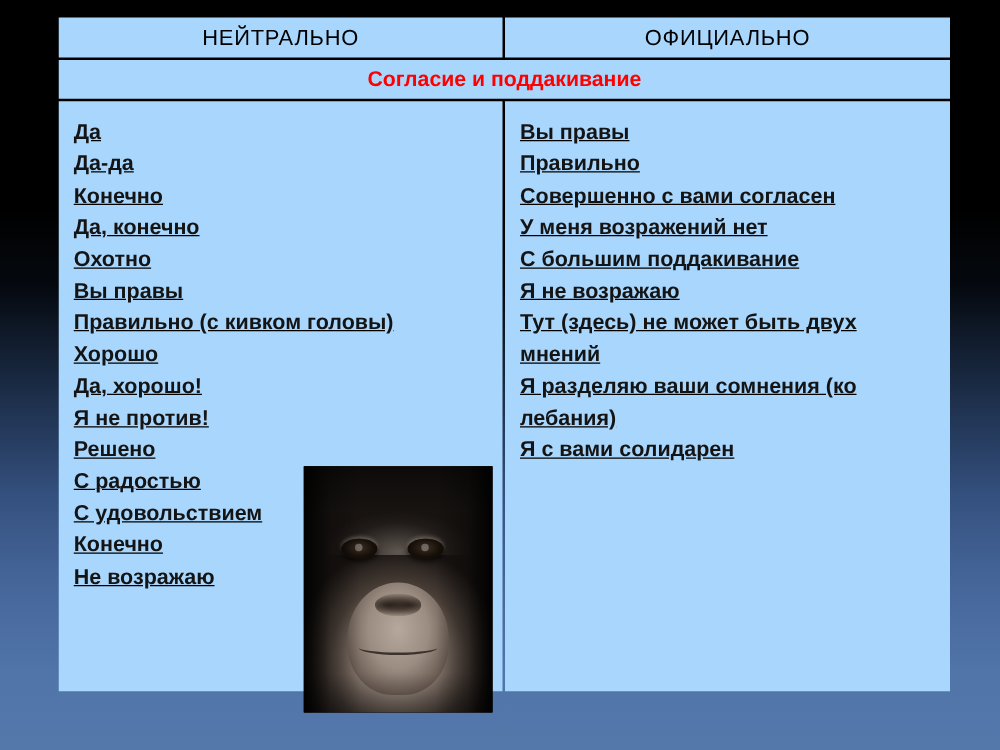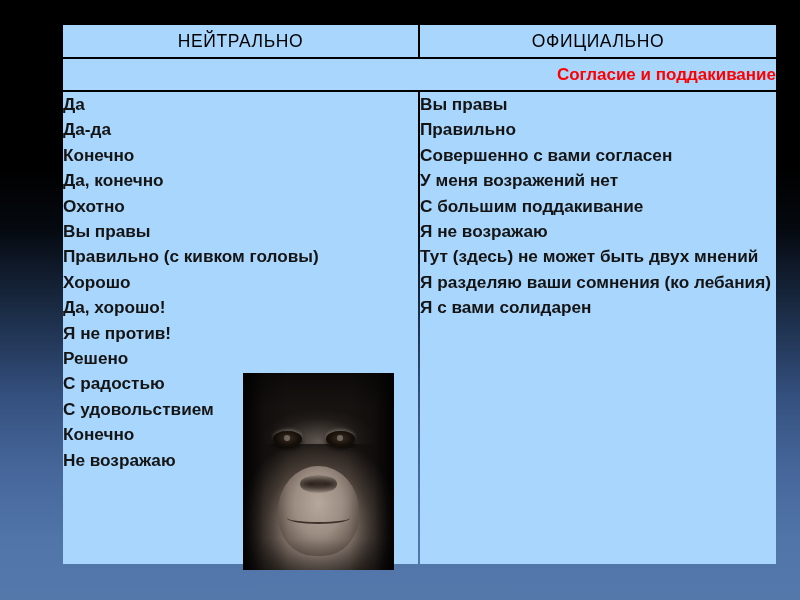--- a/index.html
+++ b/index.html
@@ -28,27 +28,26 @@
         #46669a 78%,
         #5175a9 90%,
         #5578ab 100%);
     overflow: hidden;
   }
 
   
   #phrase-table {
     position: absolute;
     left: 45px;
-    top: 23px;
+    top: 12px;
     width: 715px;
     border-collapse: separate;
     border-spacing: 2px;
     background: transparent;
     table-layout: fixed;
-    margin-left: 16px;
   }
 
   #phrase-table td {
     background: #a9d6fd;
     vertical-align: top;
     padding: 0;
   }
 
   .col-neutral { width: 355px; }
   .col-official { width: 356px; }
@@ -57,38 +56,39 @@
     text-align: center;
     font-size: 17.5px;
     letter-spacing: 0.6px;
     color: #000000;
     height: 32px;
     vertical-align: middle !important;
     padding: 0 6px;
   }
 
   .section-cell {
-    text-align: right;
+    text-align: center;
     color: #ff0000;
     font-size: 17px;
     font-weight: 600;
     height: 31px;
     vertical-align: middle !important;
     padding: 0 6px;
   }
 
   .body-cell {
     padding: 5px 8px 10px 8px;
     height: 472px;
   }
 
   ul.phrase-list {
     list-style: none;
     margin: 0;
-    padding: 0;
+    padding: 12px;
+    text-decoration: underline;
   }
   ul.phrase-list li {
     font-size: 17.2px;
     line-height: 25.4px;
     color: #141414;
     font-weight: 600;
     white-space: normal;
   }
 
   

